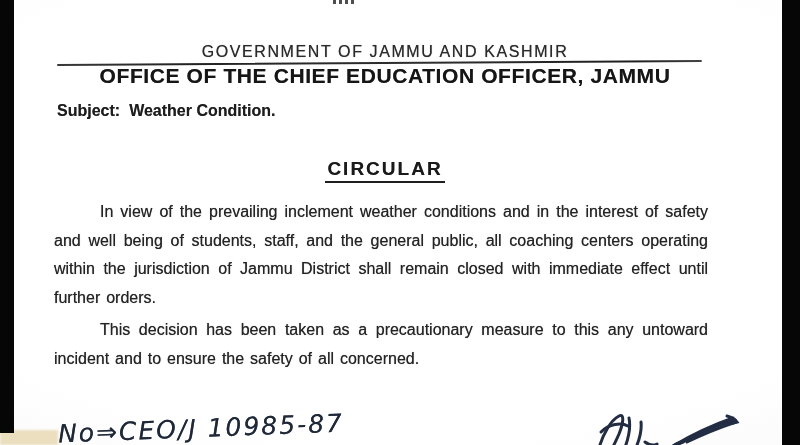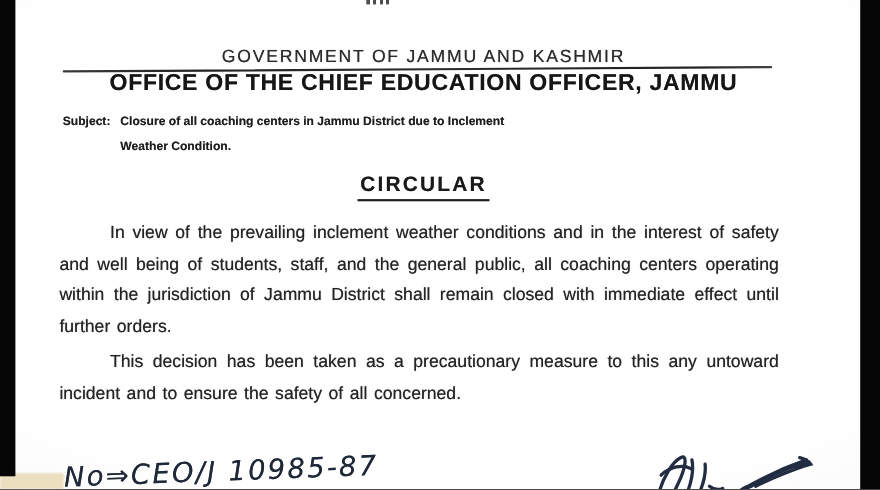--- a/index.html
+++ b/index.html
@@ -51,21 +51,21 @@
   .head-rule {
     position: absolute; left: 57px; top: 62px; width: 645px; height: 2.4px;
     background: linear-gradient(90deg, #3a3a3a, #222 20%, #2e2e2e 55%, #1f1f1f 90%, #444);
     transform: rotate(-0.35deg);
     border-radius: 2px;
   }
 
   .subject {
     position: absolute; left: 57px; top: 100px; width: 670px;
     display: flex; gap: 9px;
-    font-weight: bold; font-size: 11px; color: #1d1d1d;
+    font-weight: bold; font-size: 16px; color: #1d1d1d;
     text-shadow: 0 0 .6px rgba(0,0,0,.55);
     line-height: 22px;
   }
   .subject .lbl { white-space: nowrap; }
 
   .circular-heading-wrap { position: absolute; left: 55px; top: 158px; width: 660px; text-align: center; }
   .circular-heading {
     display: inline-block;
     font-size: 19px; font-weight: bold; letter-spacing: 2px; color: #1a1a1a;
     border-bottom: 2.2px solid #1f1f1f;
@@ -106,21 +106,20 @@
   <div class="header">
     <div class="gov-line">GOVERNMENT OF JAMMU AND KASHMIR</div>
     <div class="office-line">OFFICE OF THE CHIEF EDUCATION OFFICER, JAMMU</div>
   </div>
 
   <div class="head-rule"></div>
 
   <div class="subject">
     <span class="lbl">Subject:</span>
     <span class="txt">
-      <span style="display:block;">Closure of all coaching centers in Jammu District due to Inclement</span>
       <span style="display:block;">Weather Condition.</span>
     </span>
   </div>
 
   <div class="circular-heading-wrap">
     <span class="circular-heading">CIRCULAR</span>
   </div>
 
   <div class="body-text">
     <p>In view of the prevailing inclement weather conditions and in the interest of safety and well being of students, staff, and the general public, all coaching centers operating within the jurisdiction of Jammu District shall remain closed with immediate effect until further orders.</p>

